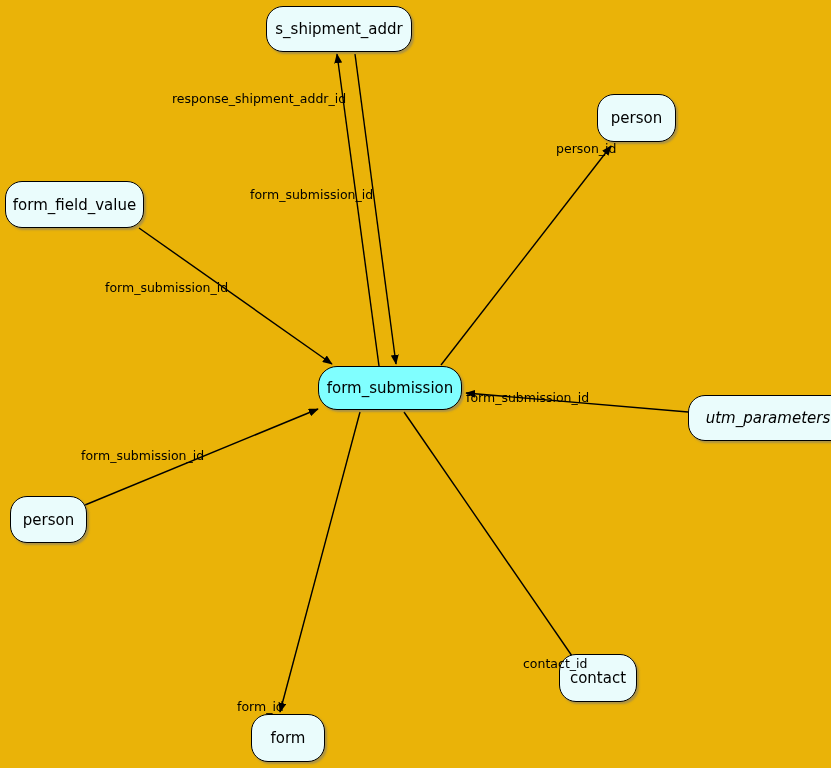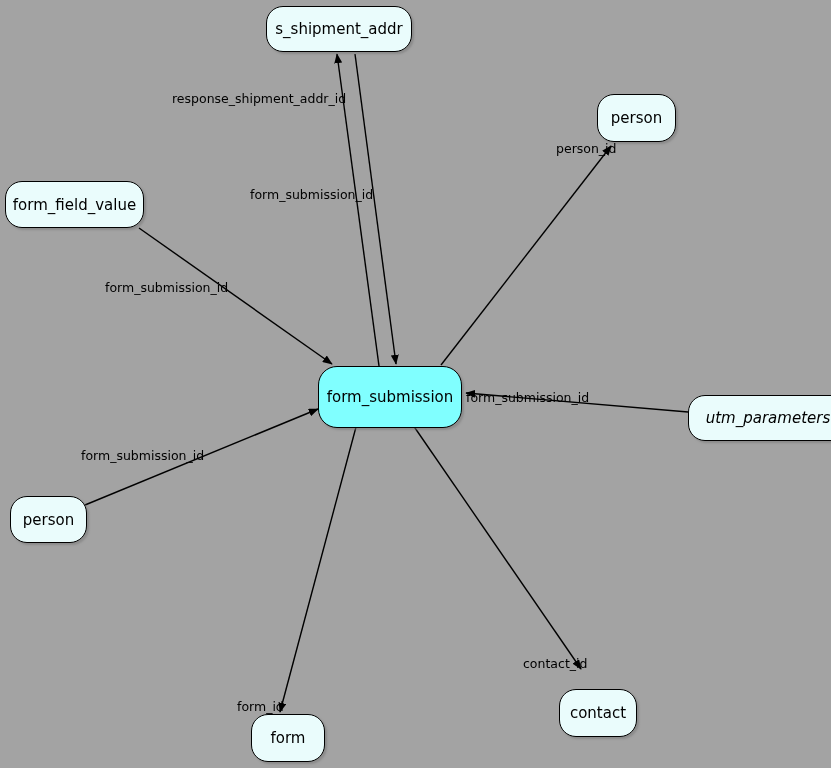--- a/index.html
+++ b/index.html
@@ -10,21 +10,21 @@
   body {
     width: 831px;
     height: 768px;
     font-family: "DejaVu Sans", sans-serif;
     overflow: hidden;
   }
   #graph-canvas {
     position: relative;
     width: 831px;
     height: 768px;
-    background: #a3a3a3;
+    background: #eab308;
   }
   #edge-layer {
     position: absolute;
     left: 0;
     top: 0;
     width: 831px;
     height: 768px;
   }
   .node {
     position: absolute;
@@ -82,30 +82,30 @@
   <div id="node-layer">
       <div class="node" style="left: 266px; top: 6px; width: 146px; height: 46px;">
         <span>s_shipment_addr</span>
       </div>
       <div class="node" style="left: 597px; top: 94px; width: 79px; height: 48px;">
         <span>person</span>
       </div>
       <div class="node" style="left: 5px; top: 181px; width: 139px; height: 47px;">
         <span>form_field_value</span>
       </div>
-      <div class="node center" style="left: 318px; top: 366px; width: 144px; height: 62px;">
+      <div class="node center" style="left: 318px; top: 366px; width: 144px; height: 44px;">
         <span>form_submission</span>
       </div>
       <div class="node" style="left: 688px; top: 395px; width: 160px; height: 46px; font-style: italic;">
         <span>utm_parameters</span>
       </div>
       <div class="node" style="left: 10px; top: 496px; width: 77px; height: 47px;">
         <span>person</span>
       </div>
-      <div class="node" style="left: 559px; top: 689px; width: 78px; height: 48px;">
+      <div class="node" style="left: 559px; top: 654px; width: 78px; height: 48px;">
         <span>contact</span>
       </div>
       <div class="node" style="left: 239px; top: 714px; width: 74px; height: 48px; margin-left: 12px;">
         <span>form</span>
       </div>
     </div>
   <div id="label-layer">
       <div class="edge-label" style="left: 172px; top: 51px; margin-top: 40px;">response_shipment_addr_id</div>
       <div class="edge-label" style="left: 250px; top: 187px;">form_submission_id</div>
       <div class="edge-label" style="left: 556px; top: 141px;">person_id</div>

